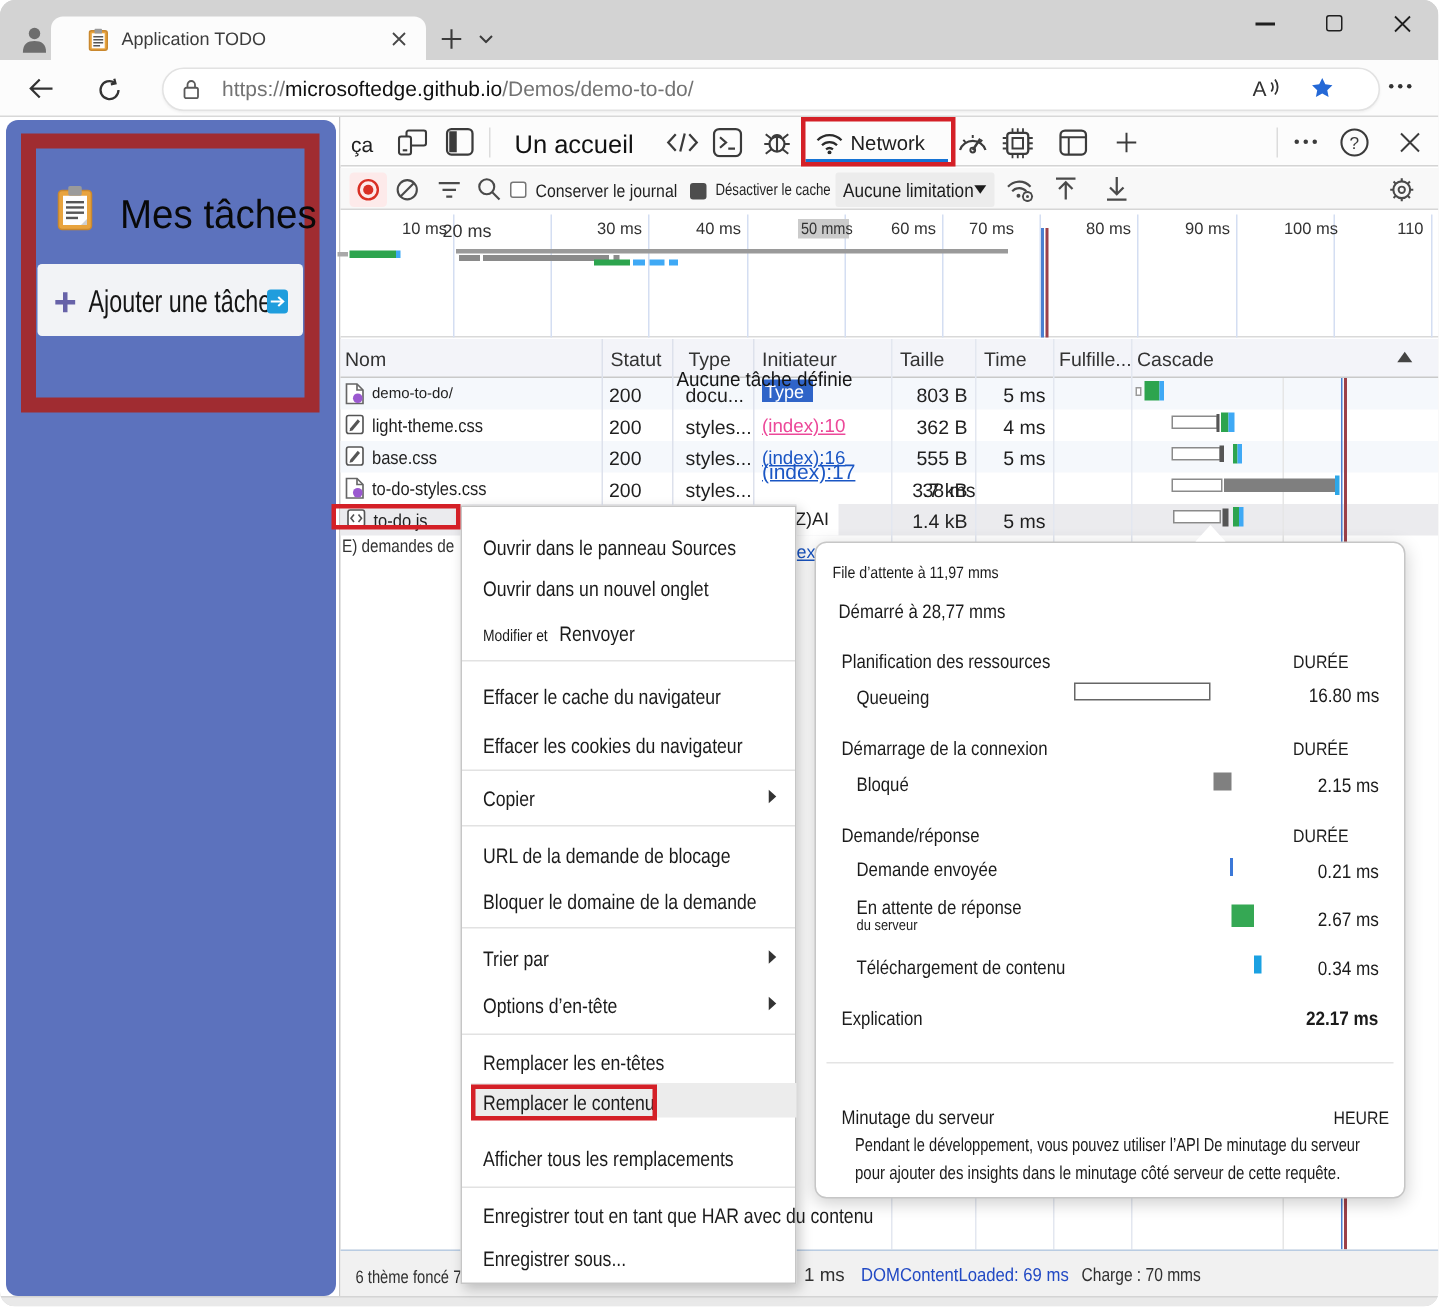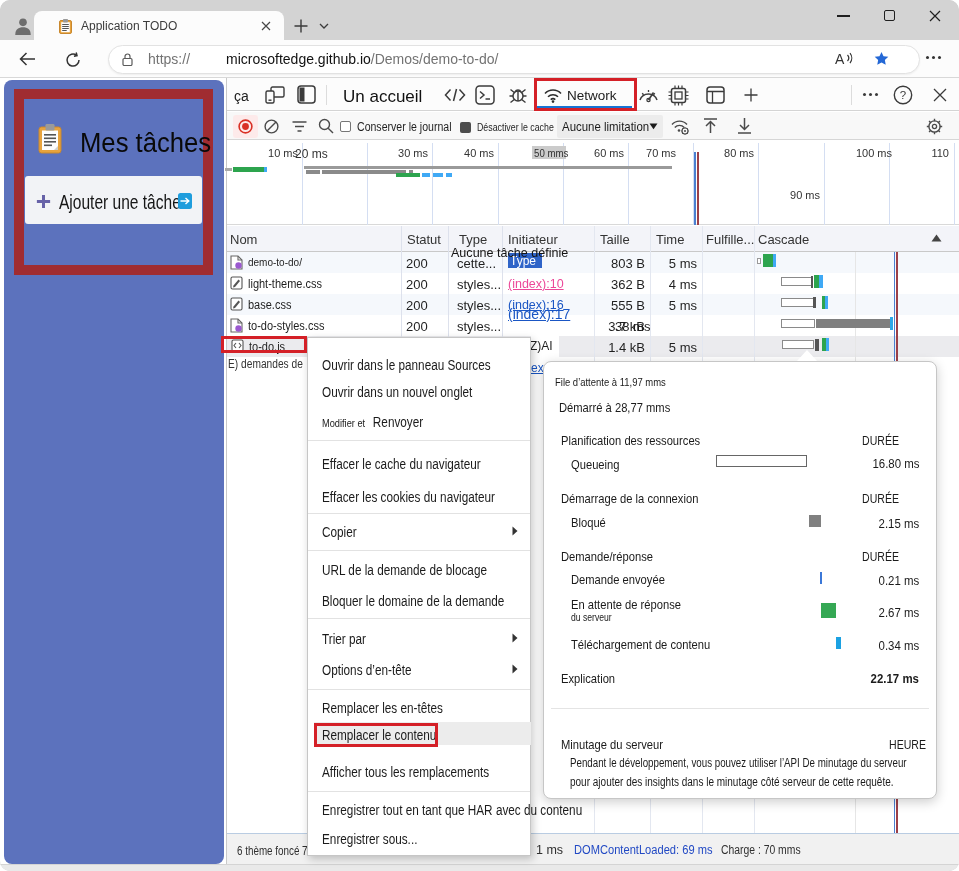--- a/index.html
+++ b/index.html
@@ -72,21 +72,21 @@
   <svg class="abs" style="left:65px;top:52px" width="16" height="16" viewBox="0 0 16 16">
     <path d="M14 8 A6 6 0 1 1 11.5 3.2" stroke="#333" stroke-width="1.5" fill="none"></path>
     <path d="M11.2 0.5 L12 3.6 L8.9 4.3" stroke="#333" stroke-width="1.5" fill="none"></path>
   </svg>
   <div id="pill"></div>
 
   <svg class="abs" style="left:122px;top:53px" width="11" height="13" viewBox="0 0 11 13">
     <rect x="1" y="5.5" width="9" height="7" rx="1.2" fill="none" stroke="#5a5a5a" stroke-width="1.2"></rect>
     <path d="M3 5.5 V3.5 A2.5 2.5 0 0 1 8 3.5 V5.5" stroke="#5a5a5a" stroke-width="1.2" fill="none"></path>
   </svg>
-  <div class="abs" style="left:148px;top:51px;font-size:14px;color:#737373;white-space:nowrap;">https://<span style="color:#111;margin-left:36px;">microsoftedge.github.io</span>/Demos/demo-to-do/</div>
+  <div class="abs" style="left:148px;top:51px;font-size:14px;color:#737373;white-space:nowrap;">https://<span style="color:#111;">microsoftedge.github.io</span>/Demos/demo-to-do/</div>
 
   <svg class="abs" style="left:835px;top:51px" width="18" height="15" viewBox="0 0 18 15">
     <text x="0" y="13" font-size="14" font-family="Liberation Sans" fill="#333">A</text>
     <path d="M12.5 4 A4.5 4.5 0 0 1 12.5 10 M15 2 A8 8 0 0 1 15 12" stroke="#333" stroke-width="1.2" fill="none"></path>
   </svg>
 
   <svg class="abs" style="left:874px;top:51px" width="15" height="15" viewBox="0 0 17 16">
     <path d="M8.5 0.6 L10.8 5.4 L16.2 6.1 L12.3 9.8 L13.3 15 L8.5 12.4 L3.7 15 L4.7 9.8 L0.8 6.1 L6.2 5.4 Z" fill="#2468d6"></path>
   </svg>
 
@@ -269,21 +269,21 @@
   <div class="vline" style="left:824px;top:143px;height:82px;background:#d4def2;"></div>
   <div class="vline" style="left:889px;top:143px;height:82px;background:#d4def2;"></div>
   <div class="vline" style="left:954px;top:143px;height:82px;background:#d4def2;"></div>
   <div class="abs" style="left:242px;top:147px;width:56px;text-align:right;font-size:11px;color:#333;">10 ms</div>
   <div class="abs" style="left:295px;top:147px;width:56px;text-align:left;font-size:12px;color:#333;">20 ms</div>
   <div class="abs" style="left:372px;top:147px;width:56px;text-align:right;font-size:11px;color:#333;">30 ms</div>
   <div class="abs" style="left:438px;top:147px;width:56px;text-align:right;font-size:11px;color:#333;">40 ms</div>
   <div class="abs" style="left:568px;top:147px;width:56px;text-align:right;font-size:11px;color:#333;">60 ms</div>
   <div class="abs" style="left:633px;top:147px;width:56px;text-align:center;font-size:11px;color:#333;">70 ms</div>
   <div class="abs" style="left:698px;top:147px;width:56px;text-align:right;font-size:11px;color:#333;">80 ms</div>
-  <div class="abs" style="left:764px;top:147px;width:56px;text-align:right;font-size:11px;color:#333;margin-top:42px;">90 ms</div>
+  <div class="abs" style="left:764px;top:147px;width:56px;text-align:right;font-size:11px;color:#333;">90 ms</div>
   <div class="abs" style="left:832px;top:147px;width:60px;text-align:right;font-size:11px;color:#333;">100 ms</div>
   <div class="abs" style="left:913px;top:147px;width:36px;text-align:right;font-size:11px;color:#333;">110</div>
   <div class="abs" style="left:532px;top:146px;width:34px;height:13px;background:#cbcbcb;"></div>
   <div class="abs" style="left:534px;top:147px;font-size:11px;color:#333;transform:scaleX(0.88);transform-origin:0 0;">50 mms</div>
 
   <div class="abs" style="left:225px;top:168px;width:7px;height:3px;background:#a9a9a9;"></div>
   <div class="abs" style="left:233px;top:167px;width:31px;height:5px;background:#2da44e;"></div>
   <div class="abs" style="left:264px;top:167px;width:3px;height:5px;background:#3fa9f5;"></div>
   <div class="abs" style="left:304px;top:166px;width:368px;height:3px;background:#9a9a9a;"></div>
   <div class="abs" style="left:306px;top:170px;width:14px;height:4px;background:#8a8a8a;"></div>
@@ -326,21 +326,21 @@
   <div class="vline" style="left:894px;top:252px;height:581px;background:#4b7fd0;"></div>
   <div class="vline" style="left:896px;top:252px;height:581px;background:#9c4049;width:2px;"></div>
 
   <svg class="abs" style="left:230px;top:255px" width="13" height="15" viewBox="0 0 13 15">
     <path d="M1 1 H8 L12 5 V14 H1 Z" fill="#fff" stroke="#666" stroke-width="1.1"></path>
     <path d="M8 1 L8 5 H12" fill="none" stroke="#666" stroke-width="1.1"></path>
     <circle cx="8.5" cy="10.5" r="3.2" fill="#9b59d0"></circle>
   </svg>
   <div class="abs" style="left:248px;top:257px;font-size:10px;color:#1f1f1f;">demo-to-do/</div>
   <div class="abs" style="left:406px;top:256px;font-size:13px;color:#1f1f1f;">200</div>
-  <div class="abs" style="left:457px;top:256px;font-size:13px;color:#1f1f1f;">cette...</div>
+  <div class="abs" style="left:457px;top:256px;font-size:13px;color:#1f1f1f;">docu...</div>
   <div class="abs" style="left:508px;top:253px;width:34px;height:15px;background:#2f64c8;"></div>
   <div class="abs" style="left:510px;top:254px;font-size:12px;color:#fff;">Type</div>
   <div class="abs" style="left:560px;top:256px;width:85px;text-align:right;font-size:13px;color:#1f1f1f;">803 B</div>
   <div class="abs" style="left:615px;top:256px;width:82px;text-align:right;font-size:13px;color:#1f1f1f;">5 ms</div>
   <div class="abs" style="left:757px;top:258px;width:4px;height:6px;background:#fff;border:1px solid #9a9a9a;"></div>
   <div class="abs" style="left:763px;top:254px;width:10px;height:13px;background:#2da44e;"></div>
   <div class="abs" style="left:773px;top:254px;width:3px;height:13px;background:#3fa9f5;"></div>
 
   <div class="abs" style="left:451px;top:245px;font-size:13.5px;color:#141414;white-space:nowrap;z-index:3;transform:scaleX(0.93);transform-origin:0 0;">Aucune tâche définie</div>
 

